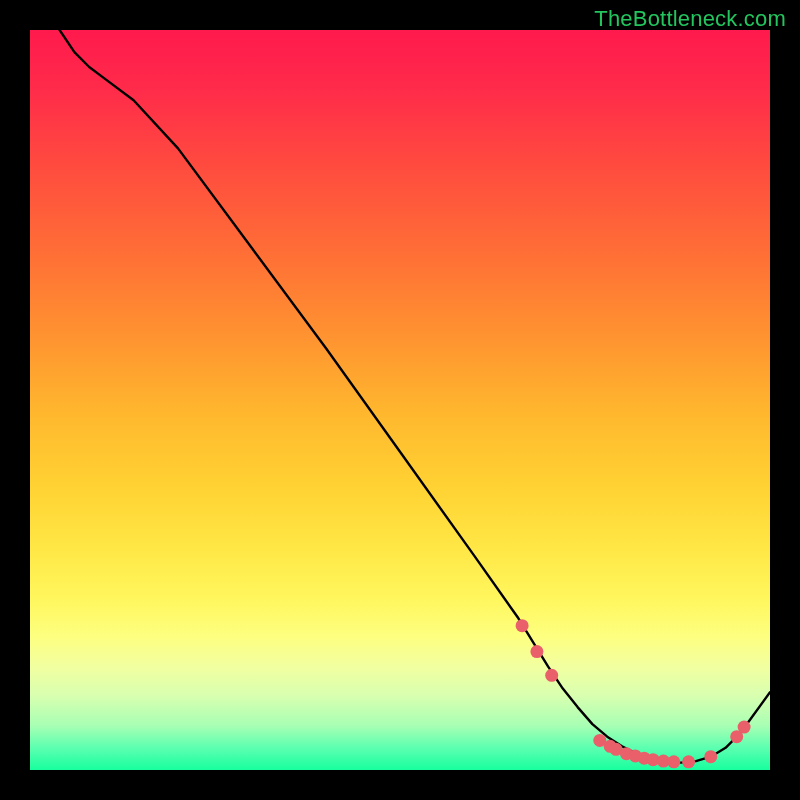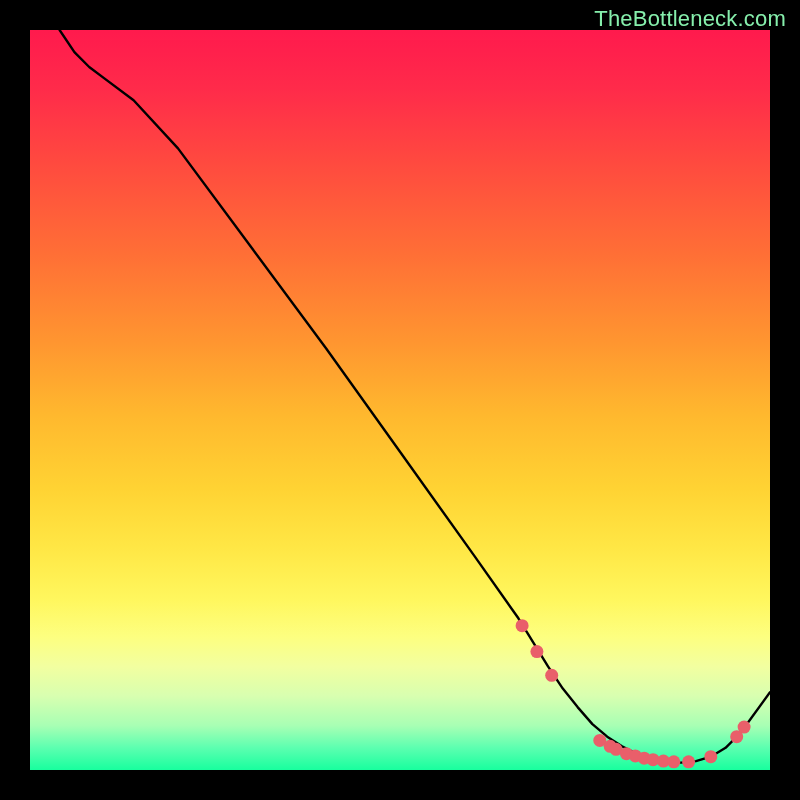--- a/index.html
+++ b/index.html
@@ -8,21 +8,21 @@
     height: 800px;
     background: #000;
     position: relative;
     font-family: Arial, sans-serif;
     overflow: hidden;
   }
   .watermark {
     position: absolute;
     top: 6px;
     right: 14px;
-    color: #86efac;
+    color: #22c55e;
     font-size: 22px;
     font-weight: 500;
     z-index: 10;
     letter-spacing: 0.2px;
   }
   .plot-area {
     position: absolute;
     top: 30px;
     left: 30px;
     width: 740px;

